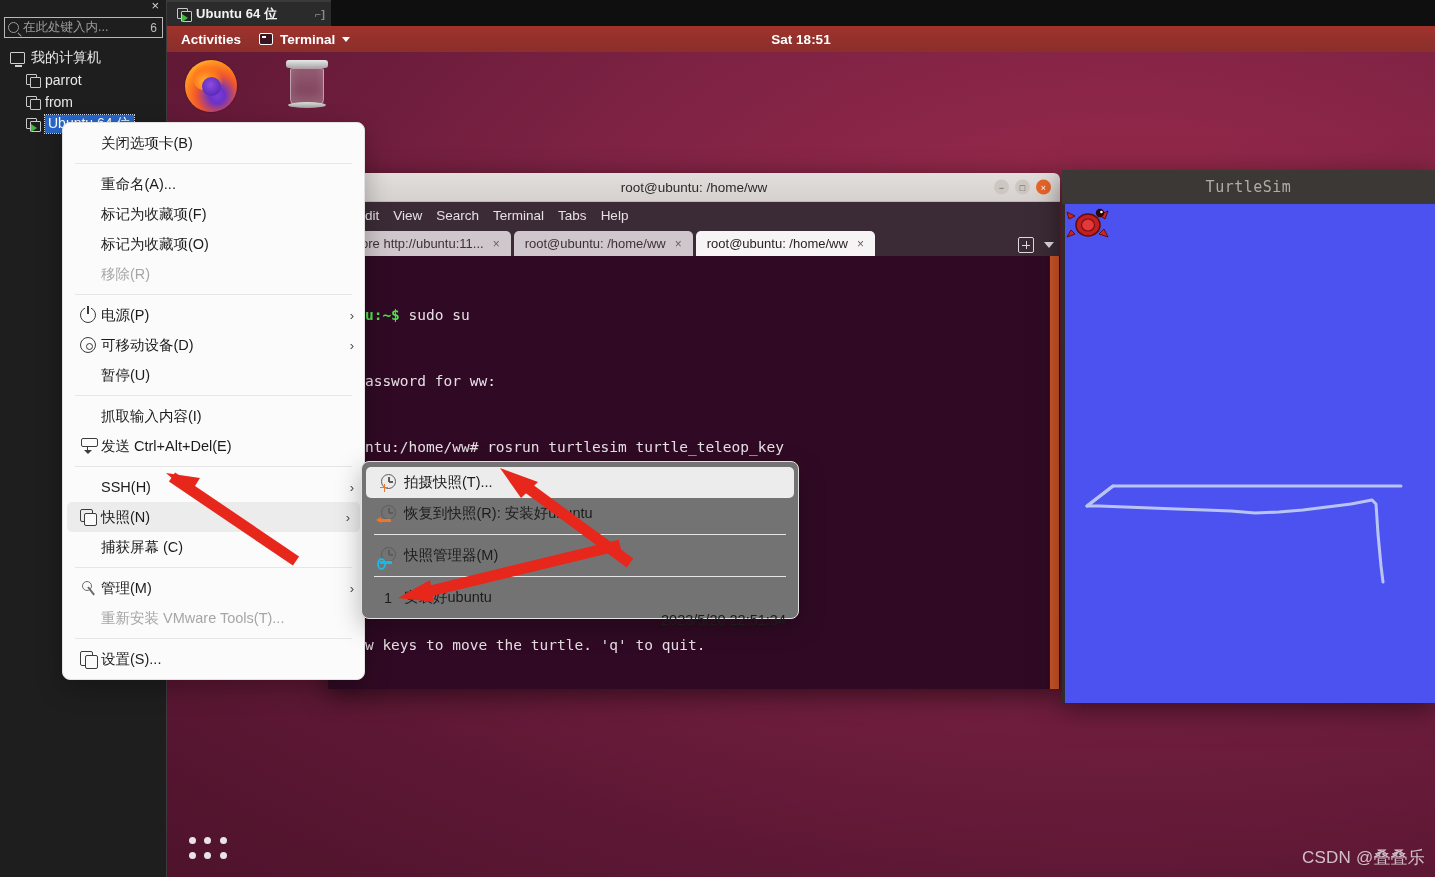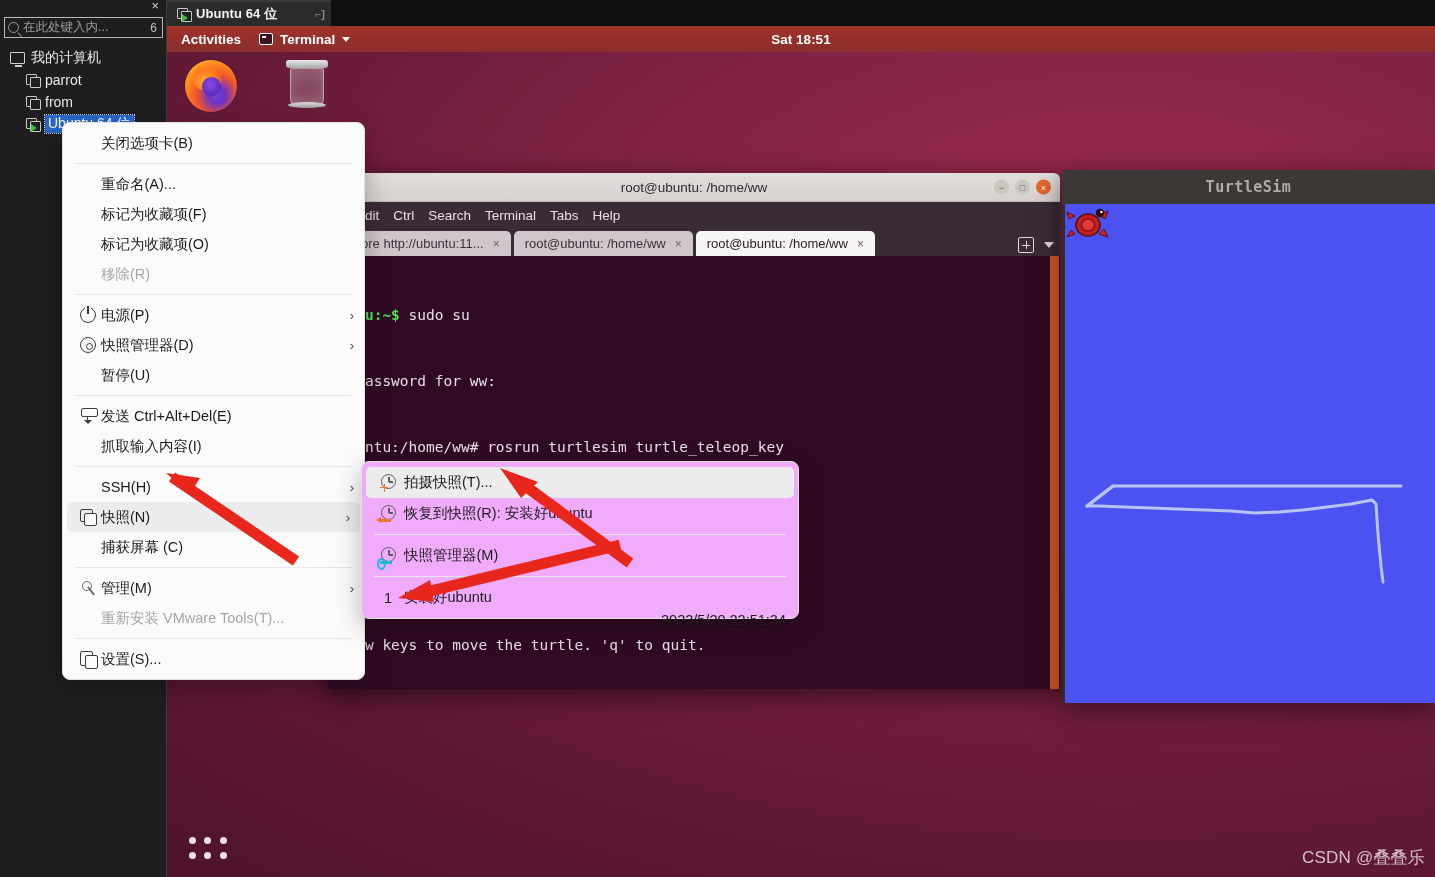--- a/index.html
+++ b/index.html
@@ -178,21 +178,21 @@
 
   
   .tsim {
     position: absolute; left: 1062px; top: 170px; width: 373px; height: 533px;
     background: #2f2c2b; box-shadow: 0 6px 26px rgba(0,0,0,.5);
   }
   .tsim-title {
     height: 34px; background: #3b3836; color: #b3aca4;
     display:flex; align-items:center; justify-content:center;
     font-family: "DejaVu Sans Mono","Liberation Mono", monospace;
-    font-size: 15px; font-weight: bold; letter-spacing: .5px;
+    font-size: 15px; font-weight: normal; letter-spacing: .5px;
   }
   .tsim-canvas { position:absolute; left: 3px; top: 34px; right: 0; bottom: 0; background: #4b52f0; overflow:hidden; }
   .tsim-canvas svg { position:absolute; left:0; top:0; }
   .turtle { position:absolute; left: 308px; top: 273px; width: 46px; height: 40px; }
 
   
   .ctx {
     position: absolute; left: 62px; top: 122px; width: 303px;
     background: #fbfbfb; border: 1px solid #e2e2e2; border-radius: 8px;
     box-shadow: 0 8px 26px rgba(0,0,0,.28);
@@ -225,21 +225,21 @@
   .ico-wrench:before { content:""; position:absolute; left:2px; top:1px; width:8px;height:8px;border:1.6px solid #6b6b6b;border-radius:50%; }
   .ico-wrench:after { content:""; position:absolute; left:7px; top:7px; width:2px; height:10px; background:#6b6b6b; transform: rotate(-38deg); transform-origin: top center; }
   .ico-settings { width:17px;height:17px;position:relative; }
   .ico-settings:before { content:""; position:absolute; left:0; top:0; width:11px;height:13px;border:1.5px solid #3c3c3c;border-radius:2px; }
   .ico-settings:after { content:""; position:absolute; left:5px; top:4px; width:11px;height:12px;border:1.5px solid #3c3c3c;border-radius:2px;background:#fbfbfb; }
   .ico-settings em { position:absolute; left:8px; top:7px; width:7px;height:2px;background:#0a9bd4; transform: rotate(-40deg); }
 
   
   .sub {
     position: absolute; left: 361px; top: 461px; width: 438px;
-    background: #f0abfc; border: 1px solid #e2e2e2; border-radius: 8px;
+    background: #737373; border: 1px solid #e2e2e2; border-radius: 8px;
     box-shadow: 0 8px 26px rgba(0,0,0,.28);
     padding: 5px 0; font-size: 14.5px; color: #1c1c1c;
     z-index: 45;
   }
   .sub-item { height: 31px; display:flex; align-items:center; padding: 0 12px 0 12px; }
   .sub-item.hl { background: #ececec; border-radius: 5px; margin: 0 4px; padding-left: 8px; }
   .sub-ico { width: 30px; flex: 0 0 30px; display:flex; align-items:center; justify-content:center; }
   .sub-label { flex: 1; white-space: nowrap; }
   .sub-num { width: 18px; flex: 0 0 18px; text-align: right; margin-right: 12px; }
   .sub-time { color: #1c1c1c; white-space: nowrap; margin-top: 44px; }
@@ -346,21 +346,21 @@
       <div class="term-title">
         <span>root@ubuntu: /home/ww</span>
         <span class="term-btns">
           <span class="tb">−</span>
           <span class="tb">□</span>
           <span class="tb close">×</span>
         </span>
       </div>
       <div class="term-menubar">
         <span>Edit</span>
-        <span>Ctrl</span>
+        <span>View</span>
         <span>Search</span>
         <span>Terminal</span>
         <span>Tabs</span>
         <span>Help</span>
       </div>
       <div class="term-tabs">
         <div class="ttab">
           <span>ore http://ubuntu:11...</span>
           <span class="x">×</span>
         </div>
@@ -440,39 +440,39 @@
       <span class="ctx-ico">
           <i class="ico-power"></i>
         </span>
       <span class="ctx-label">电源(P)</span>
       <span class="ctx-arrow">›</span>
     </div>
     <div class="ctx-item">
       <span class="ctx-ico">
           <i class="ico-disc"></i>
         </span>
-      <span class="ctx-label">快照管理器(D)</span>
+      <span class="ctx-label">可移动设备(D)</span>
       <span class="ctx-arrow">›</span>
     </div>
     <div class="ctx-item">
       <span class="ctx-ico"></span>
       <span class="ctx-label">暂停(U)</span>
     </div>
     <div class="ctx-sep"></div>
+    <div class="ctx-item">
+      <span class="ctx-ico"></span>
+      <span class="ctx-label">抓取输入内容(I)</span>
+    </div>
     <div class="ctx-item">
       <span class="ctx-ico">
           <i class="ico-cad">
             <em></em>
           </i>
         </span>
       <span class="ctx-label">发送 Ctrl+Alt+Del(E)</span>
-    </div>
-    <div class="ctx-item">
-      <span class="ctx-ico"></span>
-      <span class="ctx-label">抓取输入内容(I)</span>
     </div>
     <div class="ctx-sep"></div>
     <div class="ctx-item">
       <span class="ctx-ico"></span>
       <span class="ctx-label">SSH(H)</span>
       <span class="ctx-arrow">›</span>
     </div>
     <div class="ctx-item hl">
       <span class="ctx-ico">
           <i class="ico-snapshot">

